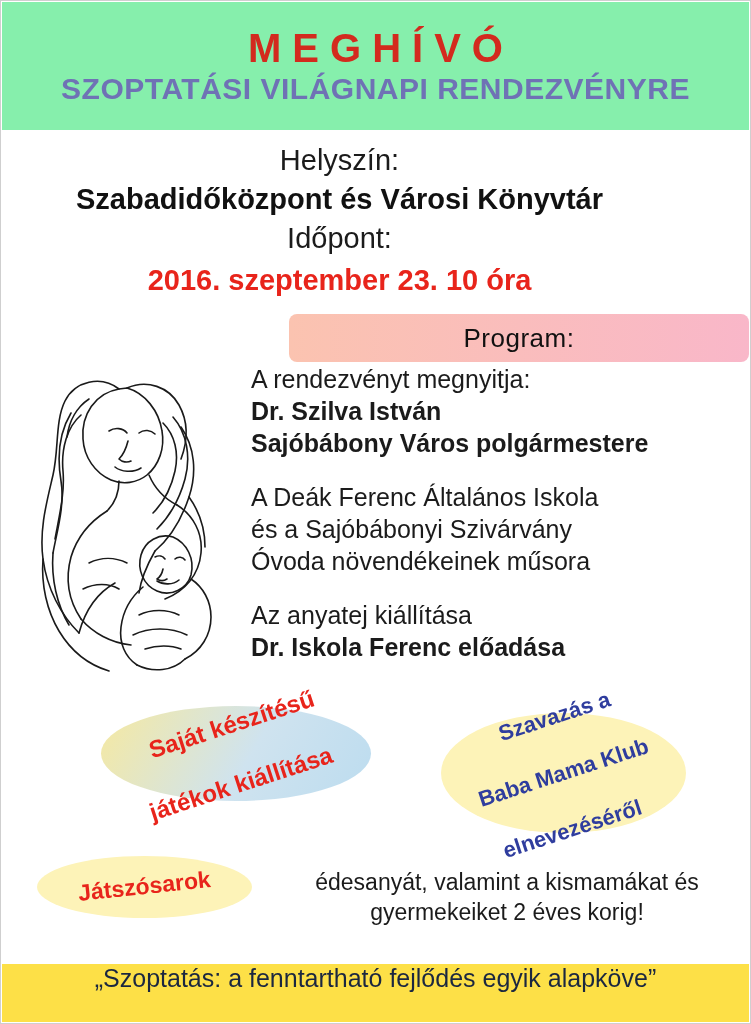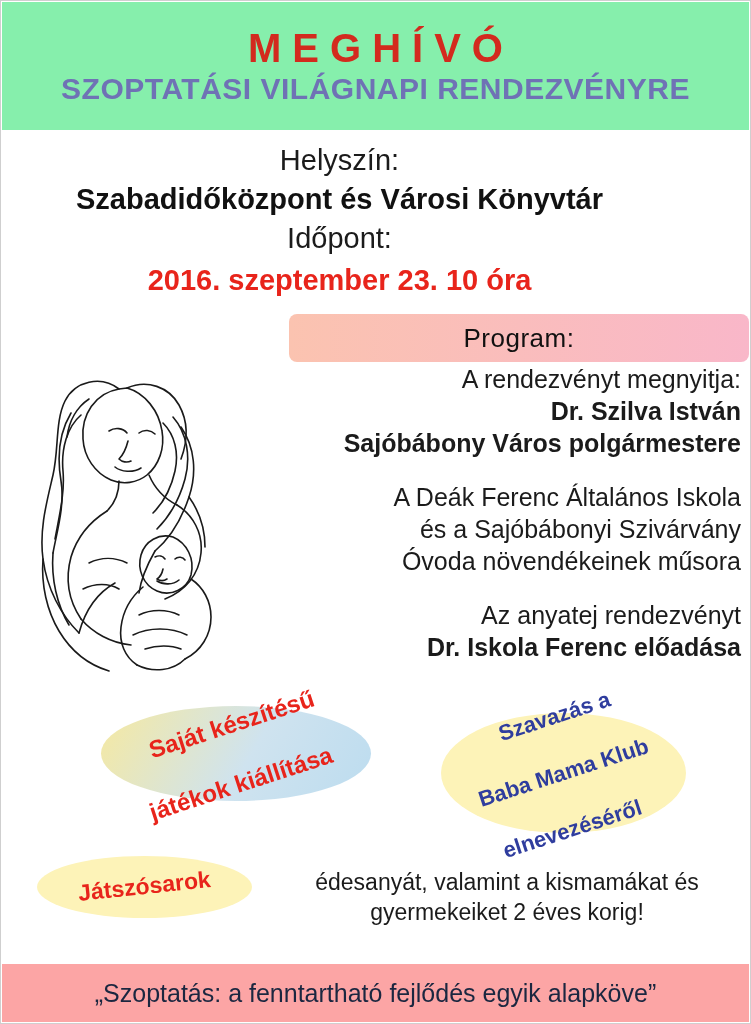--- a/index.html
+++ b/index.html
@@ -104,21 +104,21 @@
     color: #111111;
     letter-spacing: 0.5px;
   }
 
   
   .program-text {
     position: absolute;
     left: 250px;
     top: 362px;
     width: 490px;
-    text-align: right;
+    text-align: left;
     color: #1b1b1b;
   }
   .pt-normal {
     font-size: 25px;
     line-height: 1.28;
   }
   .pt-bold {
     font-size: 25px;
     font-weight: bold;
     line-height: 1.28;
@@ -205,23 +205,23 @@
     line-height: 1.32;
   }
 
   
   .footer-band {
     position: absolute;
     left: 1px;
     bottom: 1px;
     width: 747px;
     height: 58px;
-    background: #fca5a5;
+    background: #fde047;
     display: flex;
-    align-items: center;
+    align-items: flex-start;
     justify-content: center;
   }
   .footer-band span {
     font-size: 25px;
     color: #1b2740;
   }
 </style>
 </head>
 <body>
 
@@ -245,21 +245,21 @@
 
   <div class="program-text">
     <div class="pt-normal">A rendezvényt megnyitja:</div>
     <div class="pt-bold">Dr. Szilva István</div>
     <div class="pt-bold">Sajóbábony Város polgármestere</div>
     <div class="pt-gap"></div>
     <div class="pt-normal">A Deák Ferenc Általános Iskola</div>
     <div class="pt-normal">és a Sajóbábonyi Szivárvány</div>
     <div class="pt-normal">Óvoda növendékeinek műsora</div>
     <div class="pt-gap"></div>
-    <div class="pt-normal">Az anyatej rendezvényt</div>
+    <div class="pt-normal">Az anyatej kiállítása</div>
     <div class="pt-bold">Dr. Iskola Ferenc előadása</div>
   </div>
 
   <div class="illustration">
     <svg viewBox="0 0 230 340" width="230" height="340" xmlns="http://www.w3.org/2000/svg">
       <g fill="none" stroke="#1a1a1a" stroke-width="1.6" stroke-linecap="round" stroke-linejoin="round">
 
         <path d="M96 36 C72 40 58 62 60 86 C61 104 72 120 88 127 C100 132 114 130 124 122 C136 112 142 95 139 78 C136 58 122 40 104 35 Z"></path>
 
         <path d="M96 36 C78 22 52 28 42 48 C32 68 36 96 30 122 C24 148 16 176 20 206 C24 236 38 262 56 280"></path>

